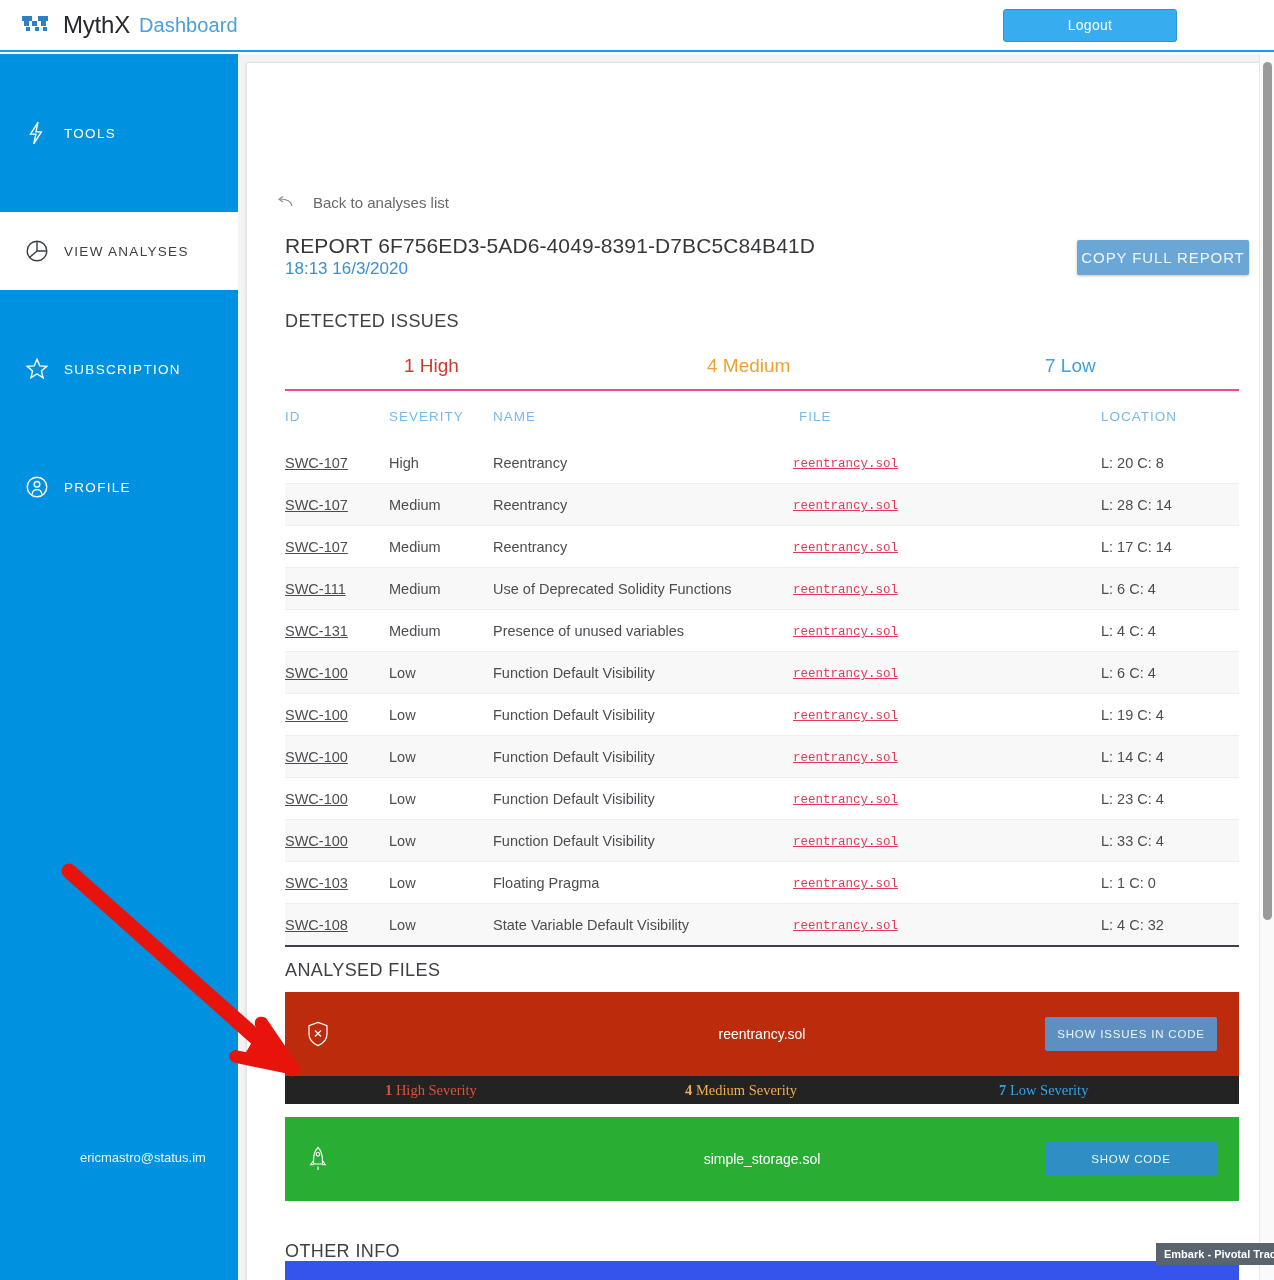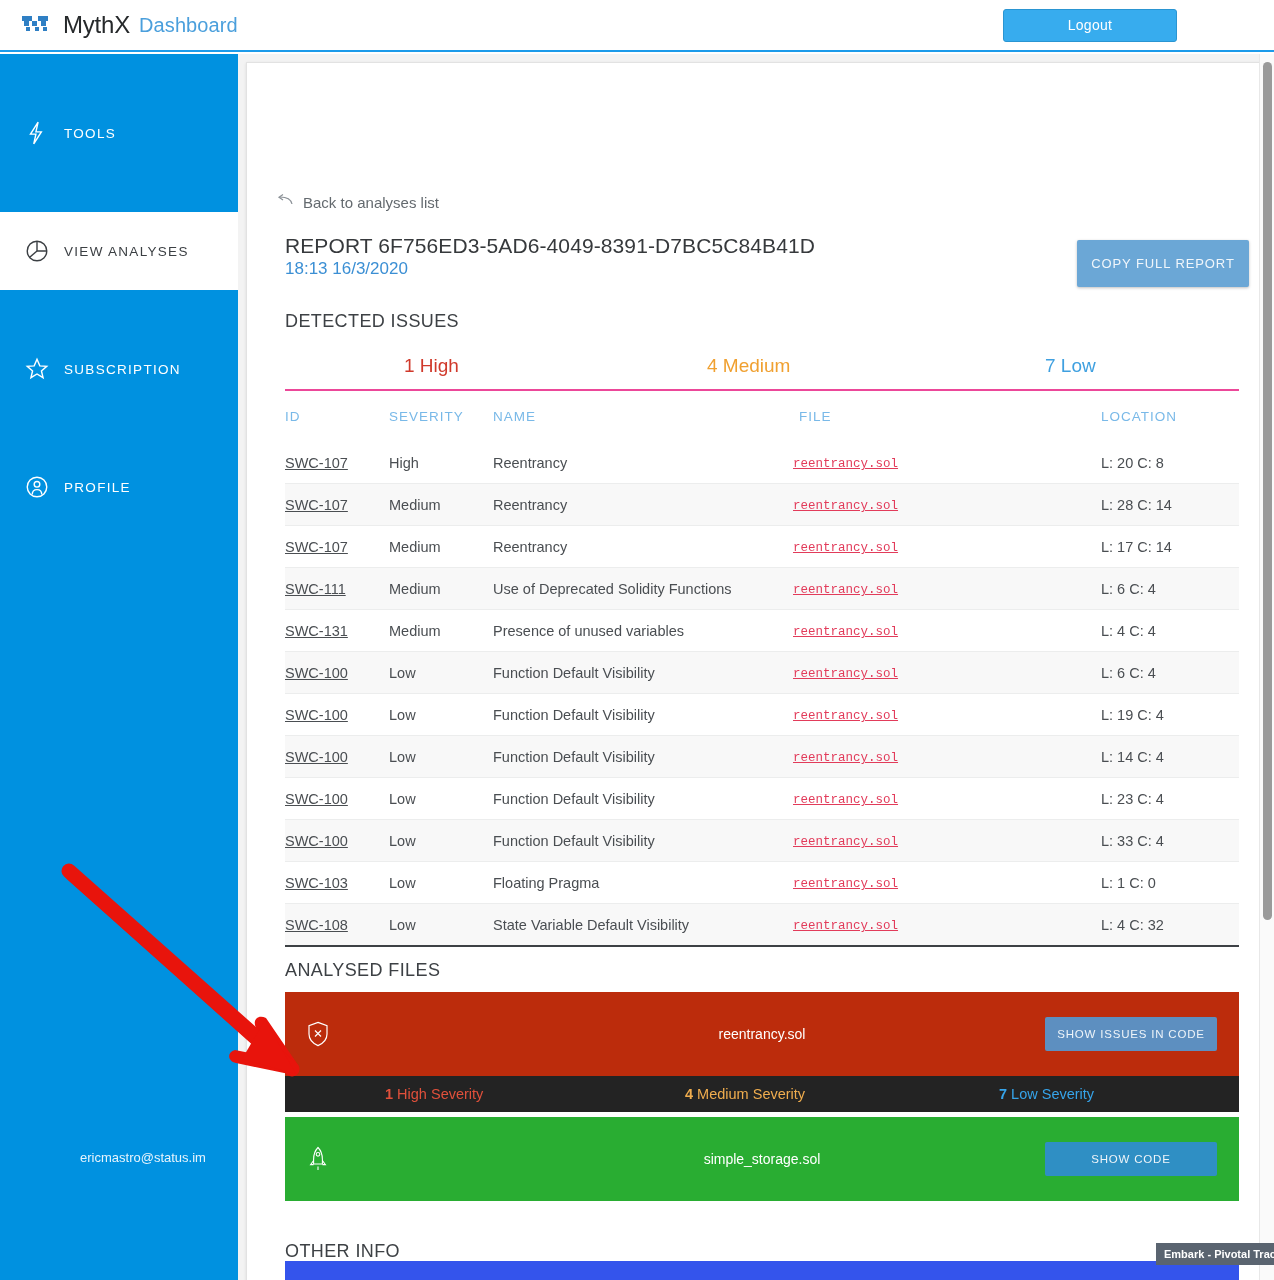--- a/index.html
+++ b/index.html
@@ -114,22 +114,22 @@
     background: #ffffff;
     border: 1px solid #e2e2e2;
     box-shadow: 0 1px 3px rgba(0,0,0,.10);
     padding: 62px 36px 0 36px;
   }
 
   .back-link {
     position: absolute;
     left: 30px; top: 131px;
     display: flex;
-    align-items: flex-start;
-    gap: 10px;
+    align-items: center;
+    gap: 20px;
     color: #646a6f;
     font-size: 15px;
     cursor: pointer;
   }
   .back-ico { width: 16px; height: 13px; display: block; }
 
   .report-title {
     position: absolute;
     left: 38px; top: 171px;
     font-size: 21px;
@@ -139,24 +139,24 @@
   }
   .report-date {
     position: absolute;
     left: 38px; top: 196px;
     font-size: 17px;
     color: #3b8fd4;
   }
   .copy-btn {
     position: absolute;
     right: 16px; top: 177px;
-    width: 172px; height: 47px;
+    width: 172px; height: 35px;
     background: #6ba7d6;
     color: #f0f6fb;
-    font-size: 13px;
+    font-size: 15px;
     letter-spacing: 0.9px;
     border: none;
     border-radius: 2px;
     box-shadow: 0 1px 3px rgba(0,0,0,.25);
     cursor: pointer;
   }
 
   .section-head {
     font-size: 18px;
     color: #3d4145;
@@ -271,25 +271,25 @@
     font-size: 11.5px;
     letter-spacing: 0.8px;
     cursor: pointer;
     position: relative;
     z-index: 2;
   }
   .btn-red-row   { background: #5d8fc0; }
   .btn-green-row { background: #2f8fc4; }
 
   .sev-bar {
-    height: 36px;
+    height: 28px;
     background: #232323;
     display: flex;
     align-items: center;
-    font-family: Liberation Sans, sans-serif;
+    font-family: Liberation Serif, serif;
     font-size: 14.5px;
     position: relative;
   }
   .sb-item { position: absolute; white-space: nowrap; }
   .sb-high   { left: 100px;  color: #e0503b; }
   .sb-medium { left: 400px;  color: #f0ad4e; }
   .sb-low    { left: 714px;  color: #36a4ea; }
   .sb-num { font-weight: bold; }
 
   

